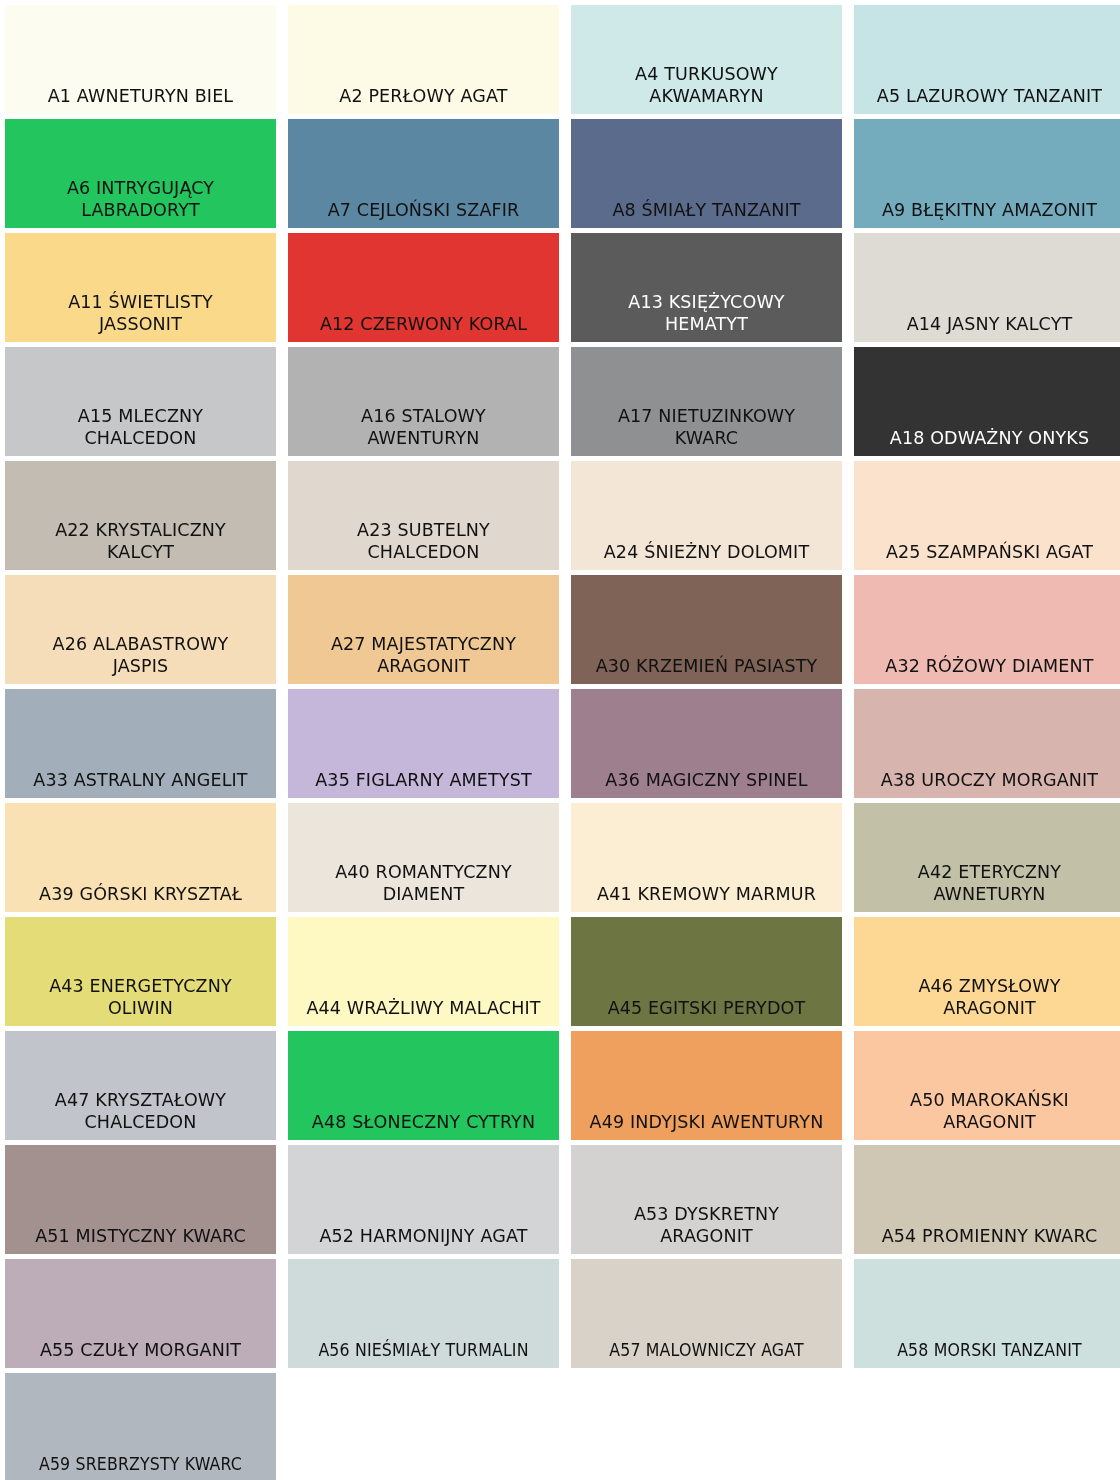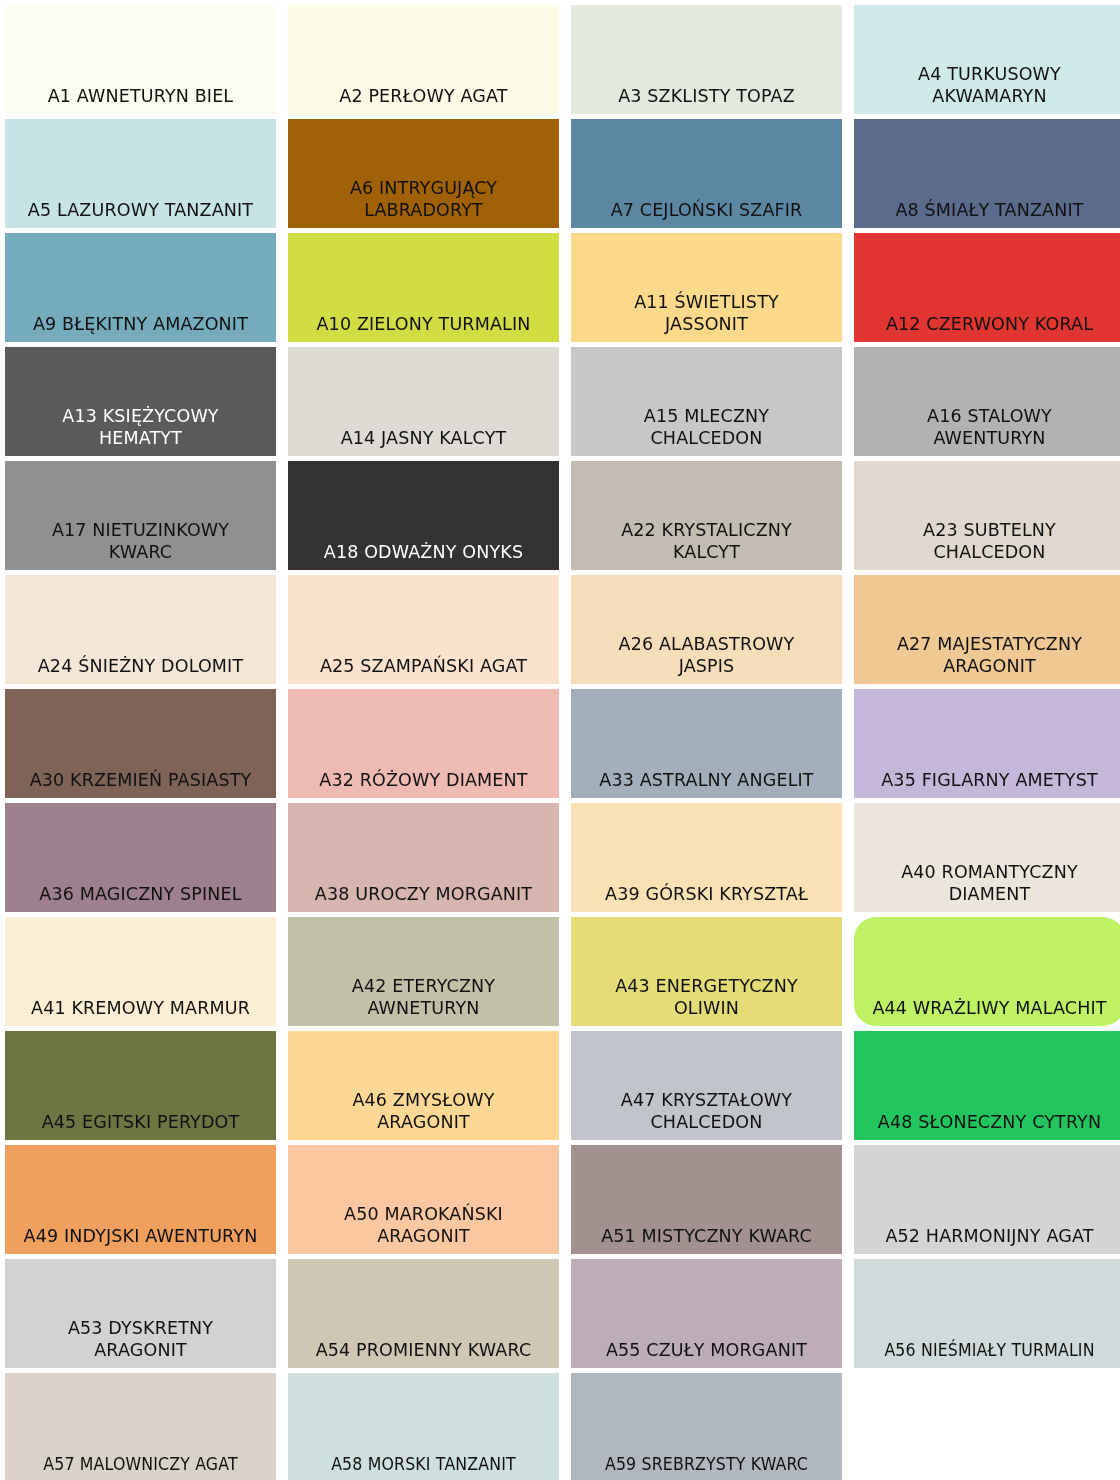--- a/index.html
+++ b/index.html
@@ -55,45 +55,39 @@
 </head>
 <body>
 
 <div id="palette-grid">
     <div class="swatch" style="background: rgb(253, 252, 240);">
       <span class="swatch-label">A1 AWNETURYN BIEL</span>
     </div>
     <div class="swatch" style="background: rgb(253, 250, 230);">
       <span class="swatch-label">A2 PERŁOWY AGAT</span>
     </div>
-    <div class="swatch" style="background: rgb(226, 234, 222);">
-      <span class="swatch-label">A3 SZKLISTY TOPAZ</span>
-    </div>
     <div class="swatch" style="background: rgb(207, 232, 232);">
       <span class="swatch-label">A4 TURKUSOWY
 AKWAMARYN</span>
     </div>
     <div class="swatch" style="background: rgb(198, 227, 229);">
       <span class="swatch-label">A5 LAZUROWY TANZANIT</span>
     </div>
-    <div class="swatch" style="background: #a16207;">
+    <div class="swatch" style="background: #22c55e;">
       <span class="swatch-label">A6 INTRYGUJĄCY
 LABRADORYT</span>
     </div>
     <div class="swatch" style="background: rgb(91, 135, 163);">
       <span class="swatch-label">A7 CEJLOŃSKI SZAFIR</span>
     </div>
     <div class="swatch" style="background: rgb(91, 107, 140);">
       <span class="swatch-label">A8 ŚMIAŁY TANZANIT</span>
     </div>
     <div class="swatch" style="background: rgb(116, 172, 189);">
       <span class="swatch-label">A9 BŁĘKITNY AMAZONIT</span>
-    </div>
-    <div class="swatch" style="background: rgb(210, 221, 68);">
-      <span class="swatch-label">A10 ZIELONY TURMALIN</span>
     </div>
     <div class="swatch" style="background: rgb(251, 217, 138);">
       <span class="swatch-label">A11 ŚWIETLISTY
 JASSONIT</span>
     </div>
     <div class="swatch" style="background: rgb(224, 53, 48);">
       <span class="swatch-label">A12 CZERWONY KORAL</span>
     </div>
     <div class="swatch dark" style="background: rgb(91, 91, 91);">
       <span class="swatch-label">A13 KSIĘŻYCOWY
@@ -168,21 +162,21 @@
       <span class="swatch-label">A41 KREMOWY MARMUR</span>
     </div>
     <div class="swatch" style="background: rgb(194, 193, 168);">
       <span class="swatch-label">A42 ETERYCZNY
 AWNETURYN</span>
     </div>
     <div class="swatch" style="background: rgb(228, 220, 119);">
       <span class="swatch-label">A43 ENERGETYCZNY
 OLIWIN</span>
     </div>
-    <div class="swatch" style="background: #bef264; border-radius: 22px;">
+    <div class="swatch" style="background: #fef9c3;">
       <span class="swatch-label">A44 WRAŻLIWY MALACHIT</span>
     </div>
     <div class="swatch" style="background: rgb(109, 117, 67);">
       <span class="swatch-label">A45 EGITSKI PERYDOT</span>
     </div>
     <div class="swatch" style="background: rgb(252, 216, 148);">
       <span class="swatch-label">A46 ZMYSŁOWY
 ARAGONIT</span>
     </div>
     <div class="swatch" style="background: rgb(193, 196, 203);">

